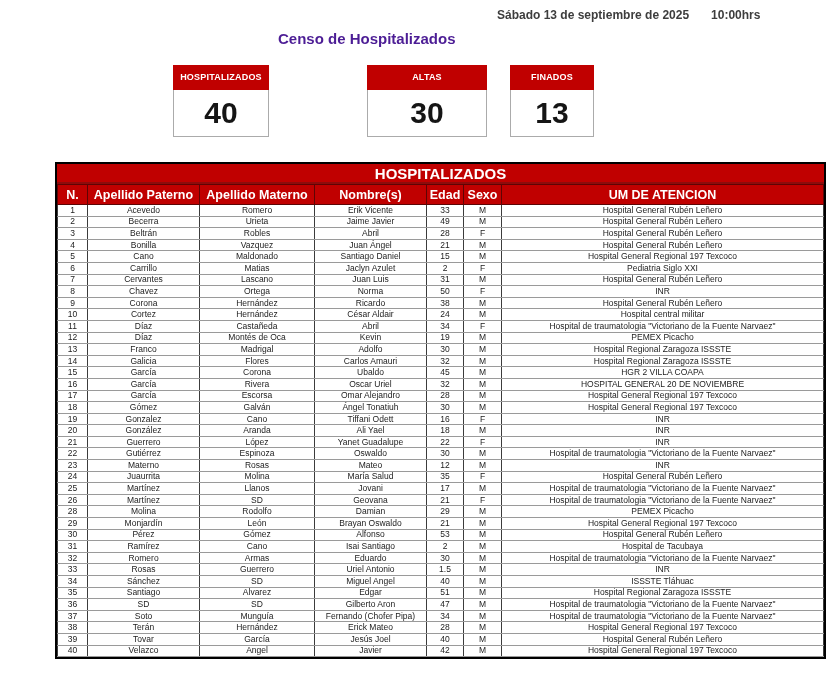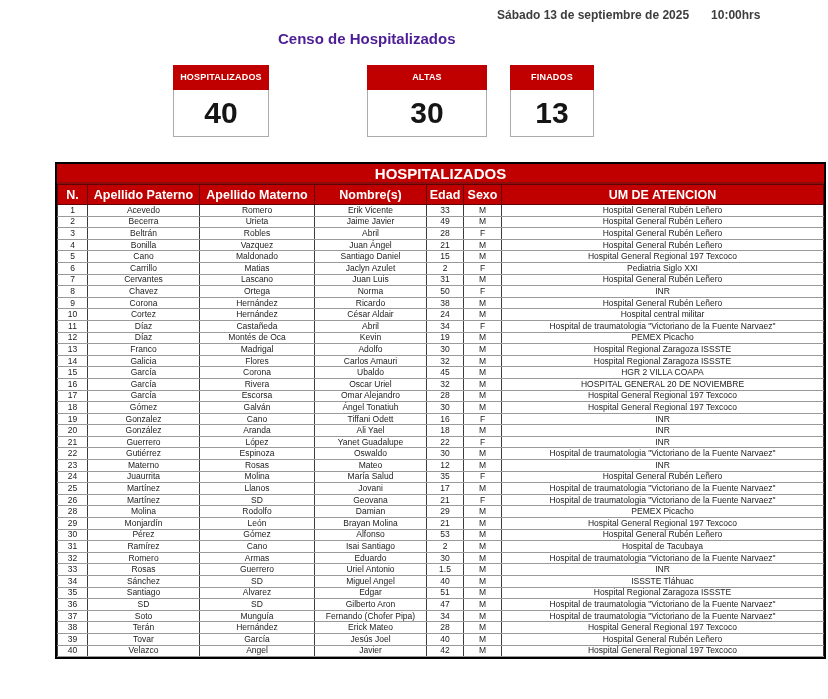--- a/index.html
+++ b/index.html
@@ -374,21 +374,21 @@
           <td>Rodolfo</td>
           <td>Damian</td>
           <td>29</td>
           <td>M</td>
           <td>PEMEX Picacho</td>
         </tr>
         <tr>
           <td>29</td>
           <td>Monjardín</td>
           <td>León</td>
-          <td>Brayan Molina</td>
+          <td>Brayan Oswaldo</td>
           <td>21</td>
           <td>M</td>
           <td>Hospital General Regional 197 Texcoco</td>
         </tr>
         <tr>
           <td>30</td>
           <td>Pérez</td>
           <td>Gómez</td>
           <td>Alfonso</td>
           <td>53</td>

